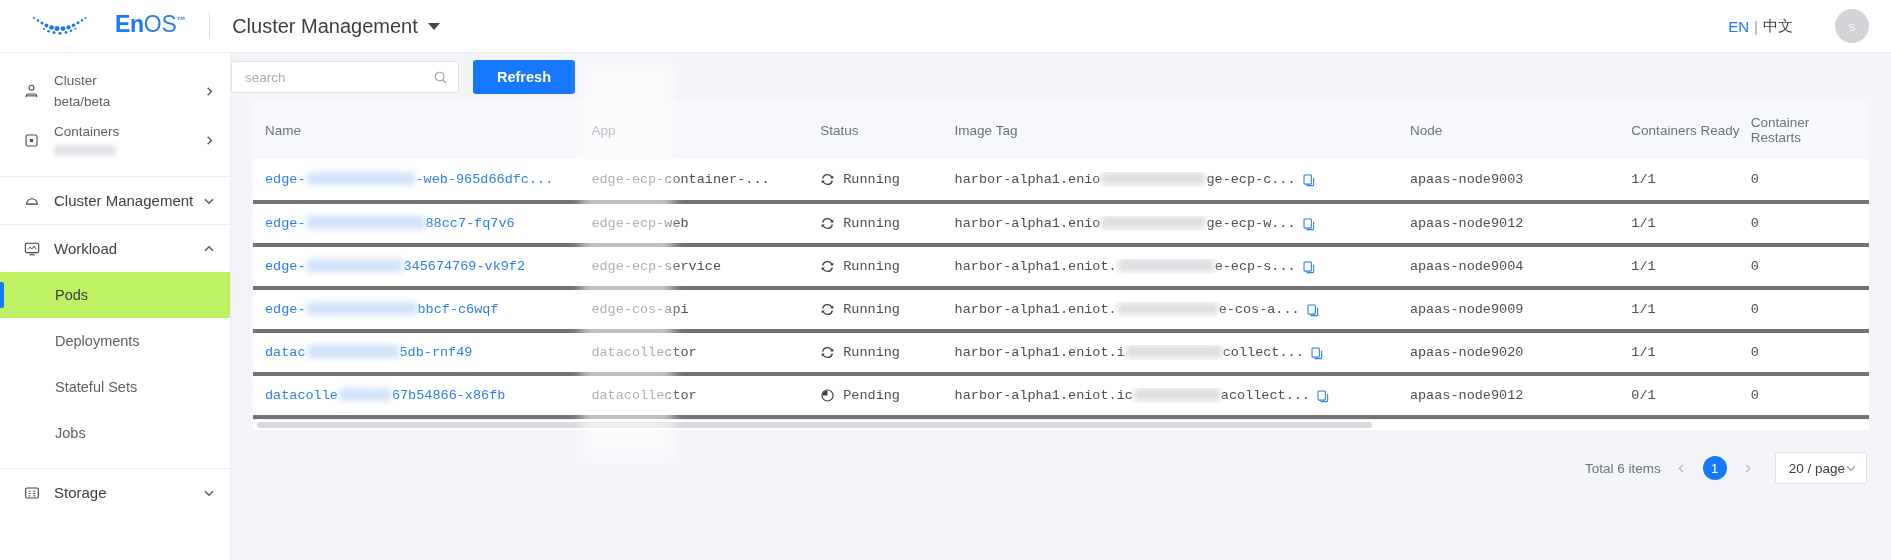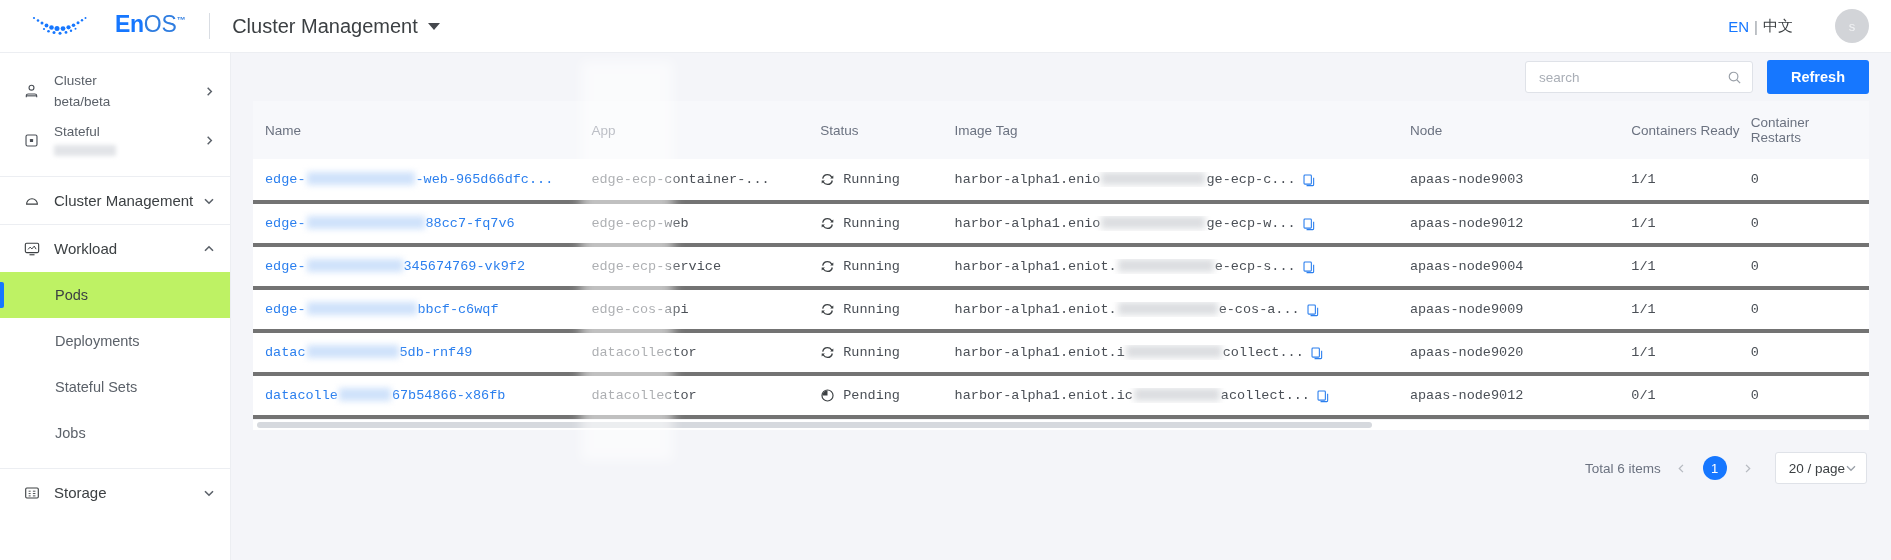--- a/index.html
+++ b/index.html
@@ -92,21 +92,21 @@
   .nav-sub.active::before {
     content: ""; position: absolute; left: 0; top: 10px; bottom: 10px;
     width: 4px; background: #1677ff; border-radius: 0 2px 2px 0;
   }
   .nav-group { padding-bottom: 12px; }
 
   
   .main { flex: 1; background: #f4f5f9; min-width: 0; display: flex; flex-direction: column; }
   .toolbar {
     height: 48px; flex: 0 0 48px;
-    display: flex; align-items: center; justify-content: flex-end;
+    display: flex; align-items: center; 
     padding: 0 22px 0 0; gap: 14px;
   }
   .search-box {
     width: 228px; height: 32px;
     background: #fff; border: 1px solid #dfe2e8; border-radius: 3px;
     display: flex; align-items: center; padding: 0 10px 0 13px;
   }
   .search-box input {
     flex: 1; border: none; outline: none; font-size: 13.5px;
     color: #3c4043; font-family: "Liberation Sans", sans-serif; background: transparent;
@@ -280,21 +280,21 @@
           </span>
         </div>
         <div class="ctx-row">
           <span class="ctx-icon">
             <svg width="17" height="17" viewBox="0 0 18 18" fill="none" stroke="currentColor" stroke-width="1.2">
               <rect x="3.2" y="3.2" width="11.6" height="11.6" rx="1.6"></rect>
               <rect x="7.3" y="7.3" width="3.4" height="3.4" rx="0.6" fill="currentColor" stroke="none"></rect>
             </svg>
           </span>
           <span class="ctx-texts">
-            <span class="ctx-label">Stateful</span><br>
+            <span class="ctx-label">Containers</span><br>
             <span class="ctx-value redacted"></span>
           </span>
           <span class="chev">
             <svg width="11" height="11" viewBox="0 0 12 12" fill="none" stroke="currentColor" stroke-width="1.6">
                 <path d="M4 2l4 4-4 4"></path>
               </svg>
           </span>
         </div>
       </div>
 

